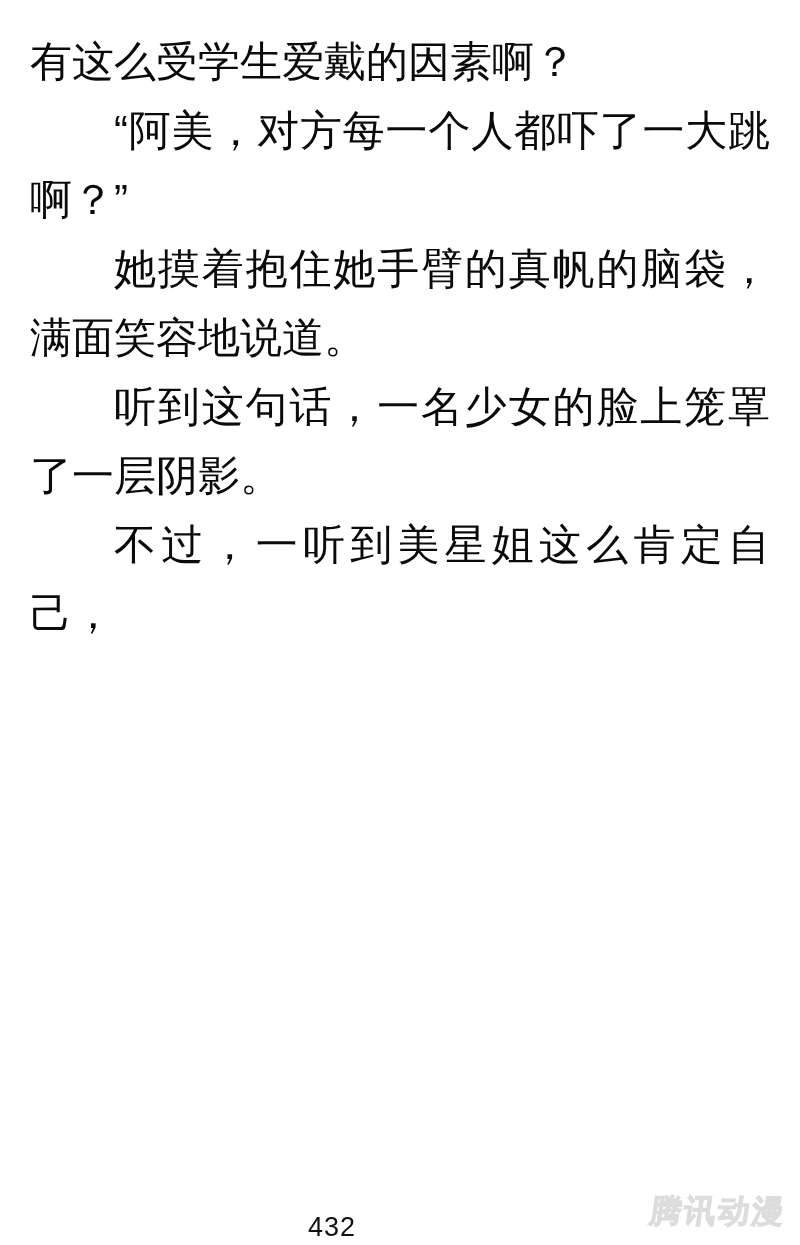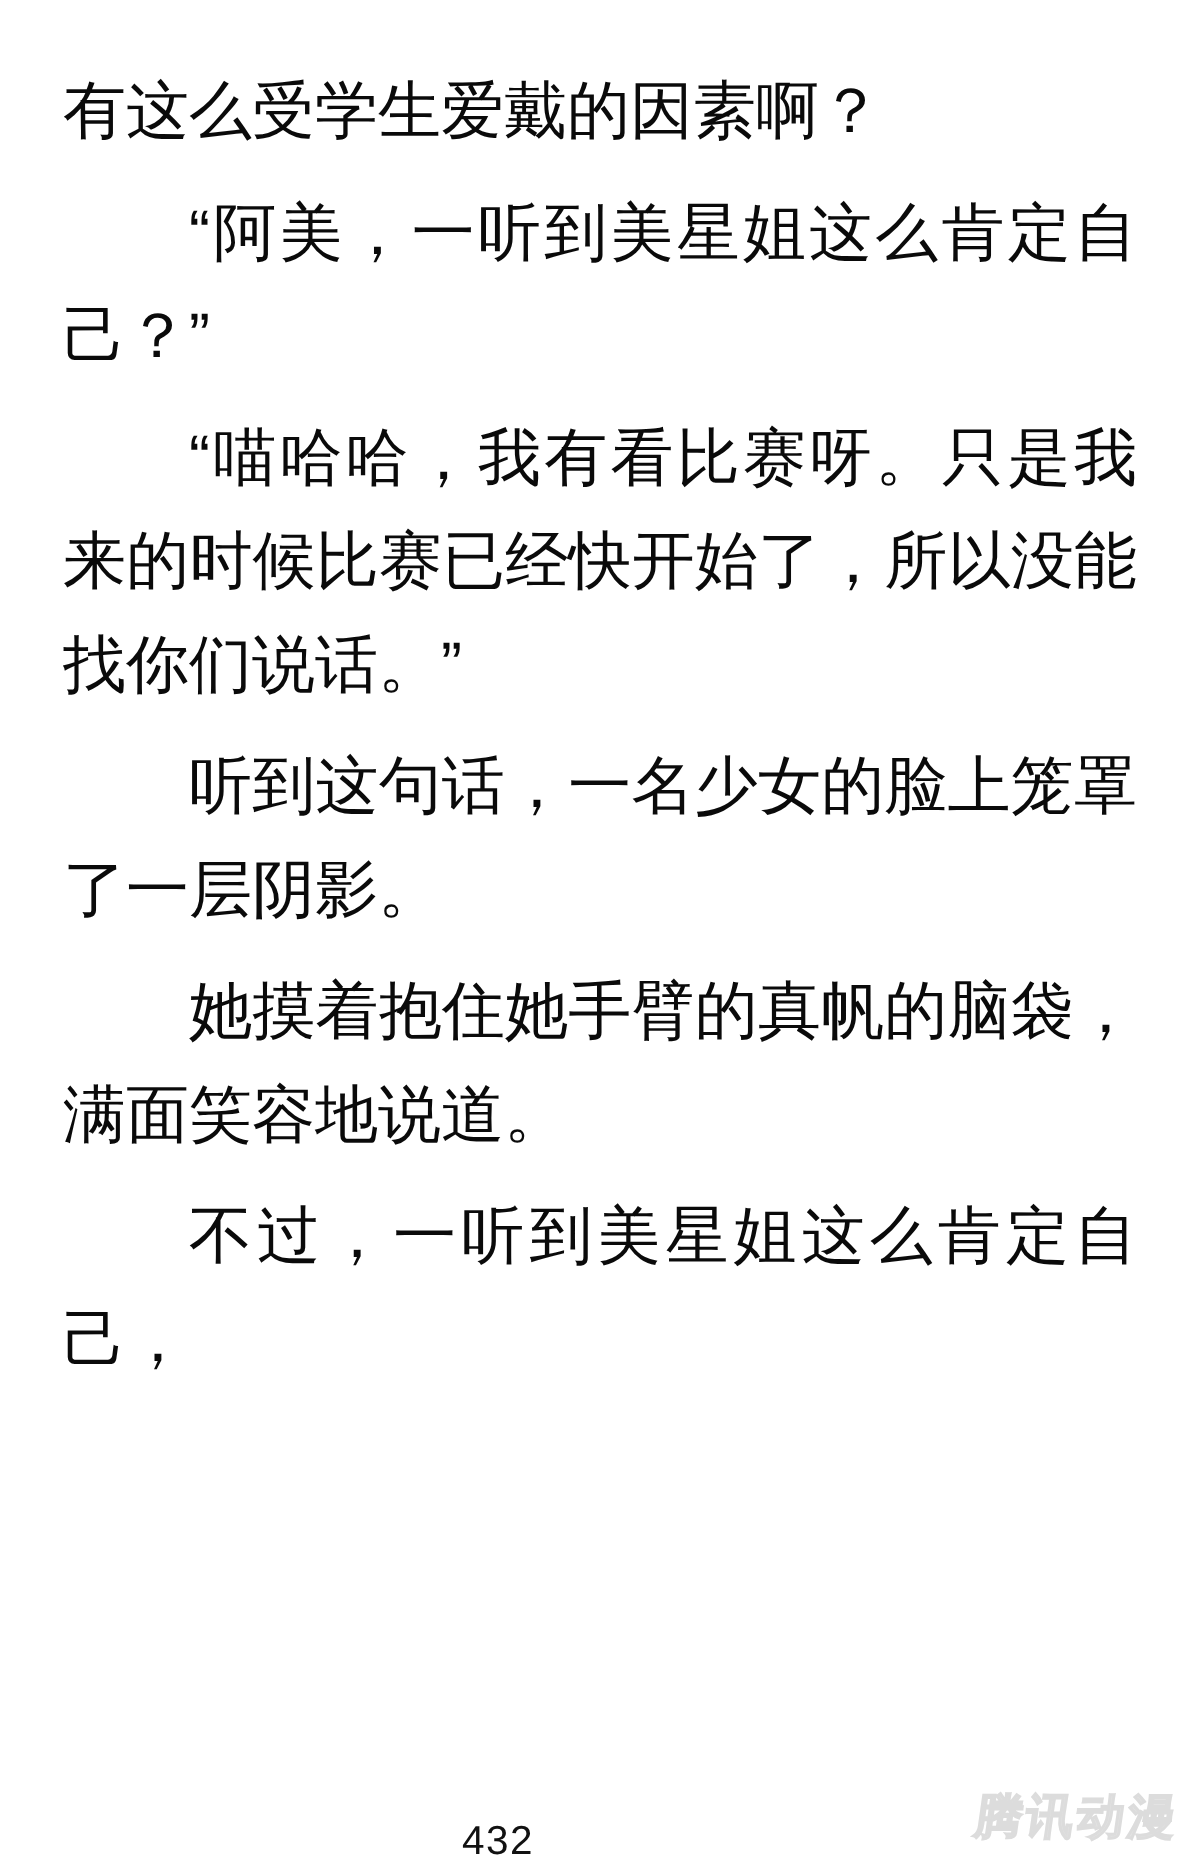--- a/index.html
+++ b/index.html
@@ -17,21 +17,21 @@
   .reader-page {
     position: absolute;
     top: 0;
     left: 0;
     width: 740px;
     height: 1245px;
     padding: 27px 30px 0 30px;
     box-sizing: content-box;
   }
   .reader-page p {
-    margin: 12px;
+    margin: 0;
     padding: 0;
     font-size: 42px;
     line-height: 69px;
     color: #0a0a0a;
     text-align: justify;
     text-justify: inter-ideograph;
     letter-spacing: 0px;
     word-break: break-all;
     overflow-wrap: break-word;
   }
@@ -64,22 +64,21 @@
     transform: skewX(-8deg);
     -webkit-text-stroke: 1px #dcdcdc;
     user-select: none;
   }
 </style>
 </head>
 <body>
 
 <div class="reader-page">
   <p class="no-indent">有这么受学生爱戴的因素啊？</p>
-  <p class="indent">“阿美，一听到美星姐这么肯定自己？”</p>
-  <p class="indent">“喵哈哈，我有看比赛呀。只是我来的时候比赛已经快开始了，所以没能找你们说话。”</p>
+  <p class="indent">“阿美，对方每一个人都吓了一大跳啊？”</p>
+  <p class="indent">她摸着抱住她手臂的真帆的脑袋，满面笑容地说道。</p>
   <p class="indent">听到这句话，一名少女的脸上笼罩了一层阴影。</p>
-  <p class="indent">她摸着抱住她手臂的真帆的脑袋，满面笑容地说道。</p>
   <p class="indent">不过，一听到美星姐这么肯定自己，</p>
 </div>
 
 <div class="page-number">432</div>
 
 <div class="watermark">腾讯动漫</div>
 
 </body></html>

